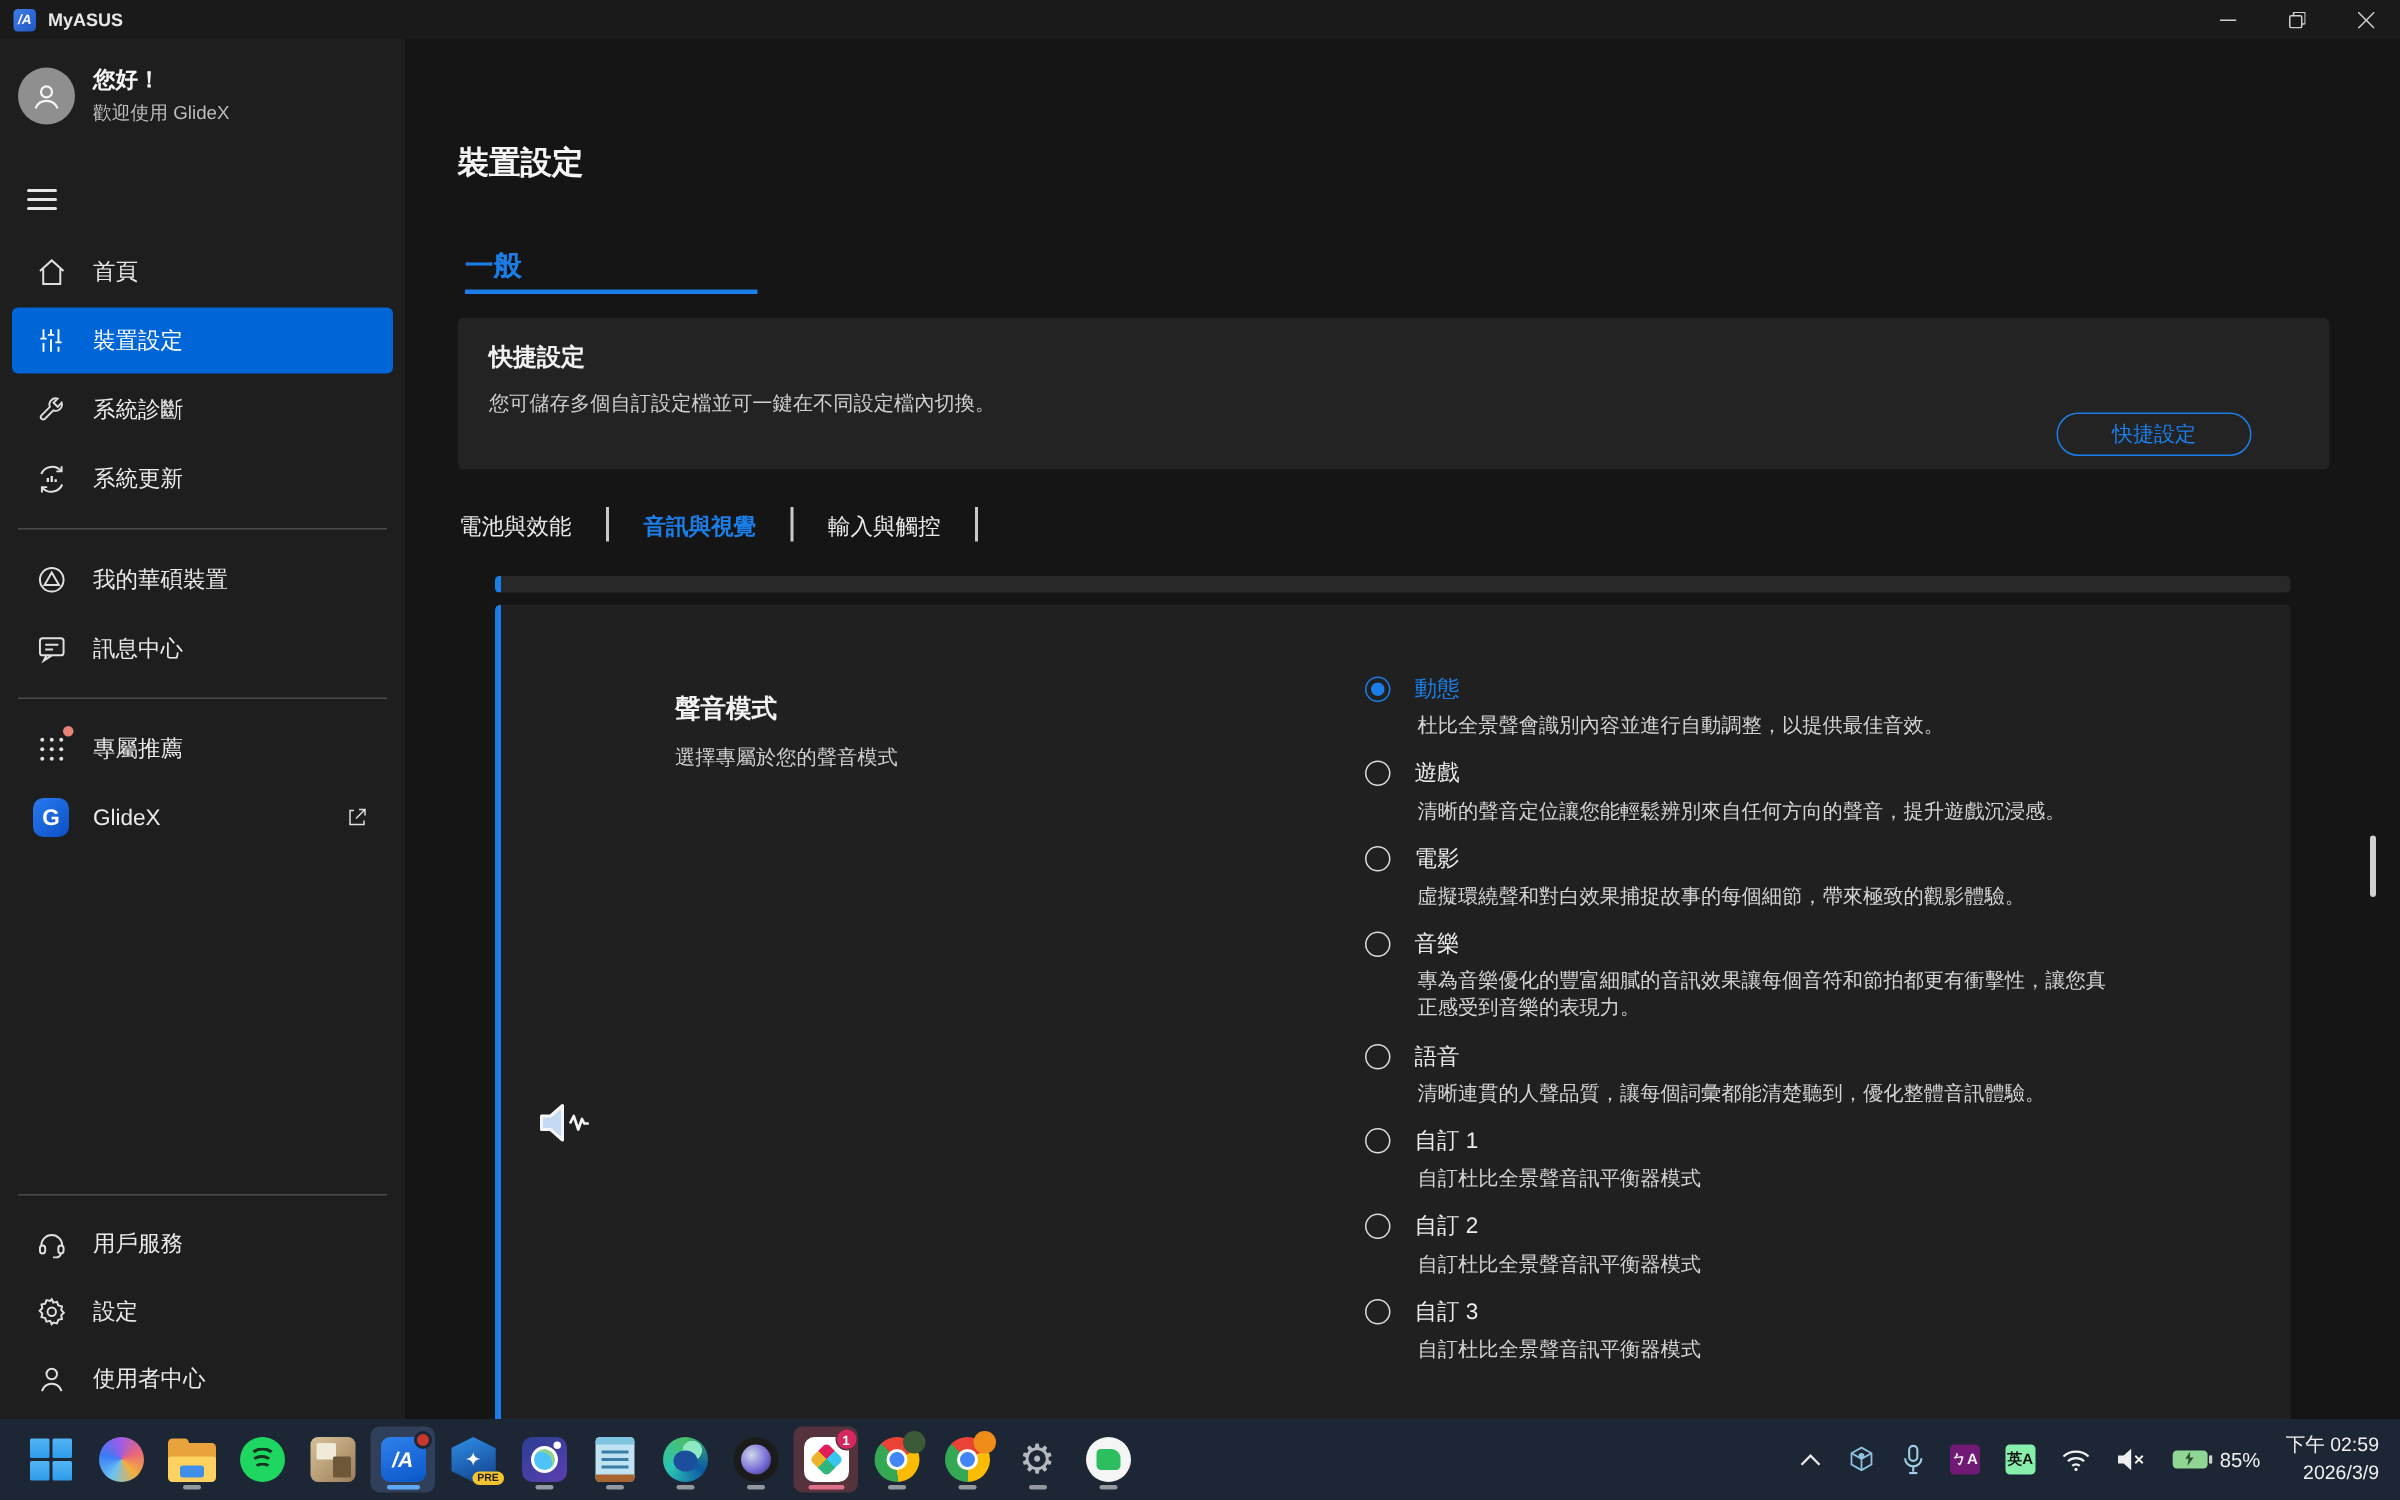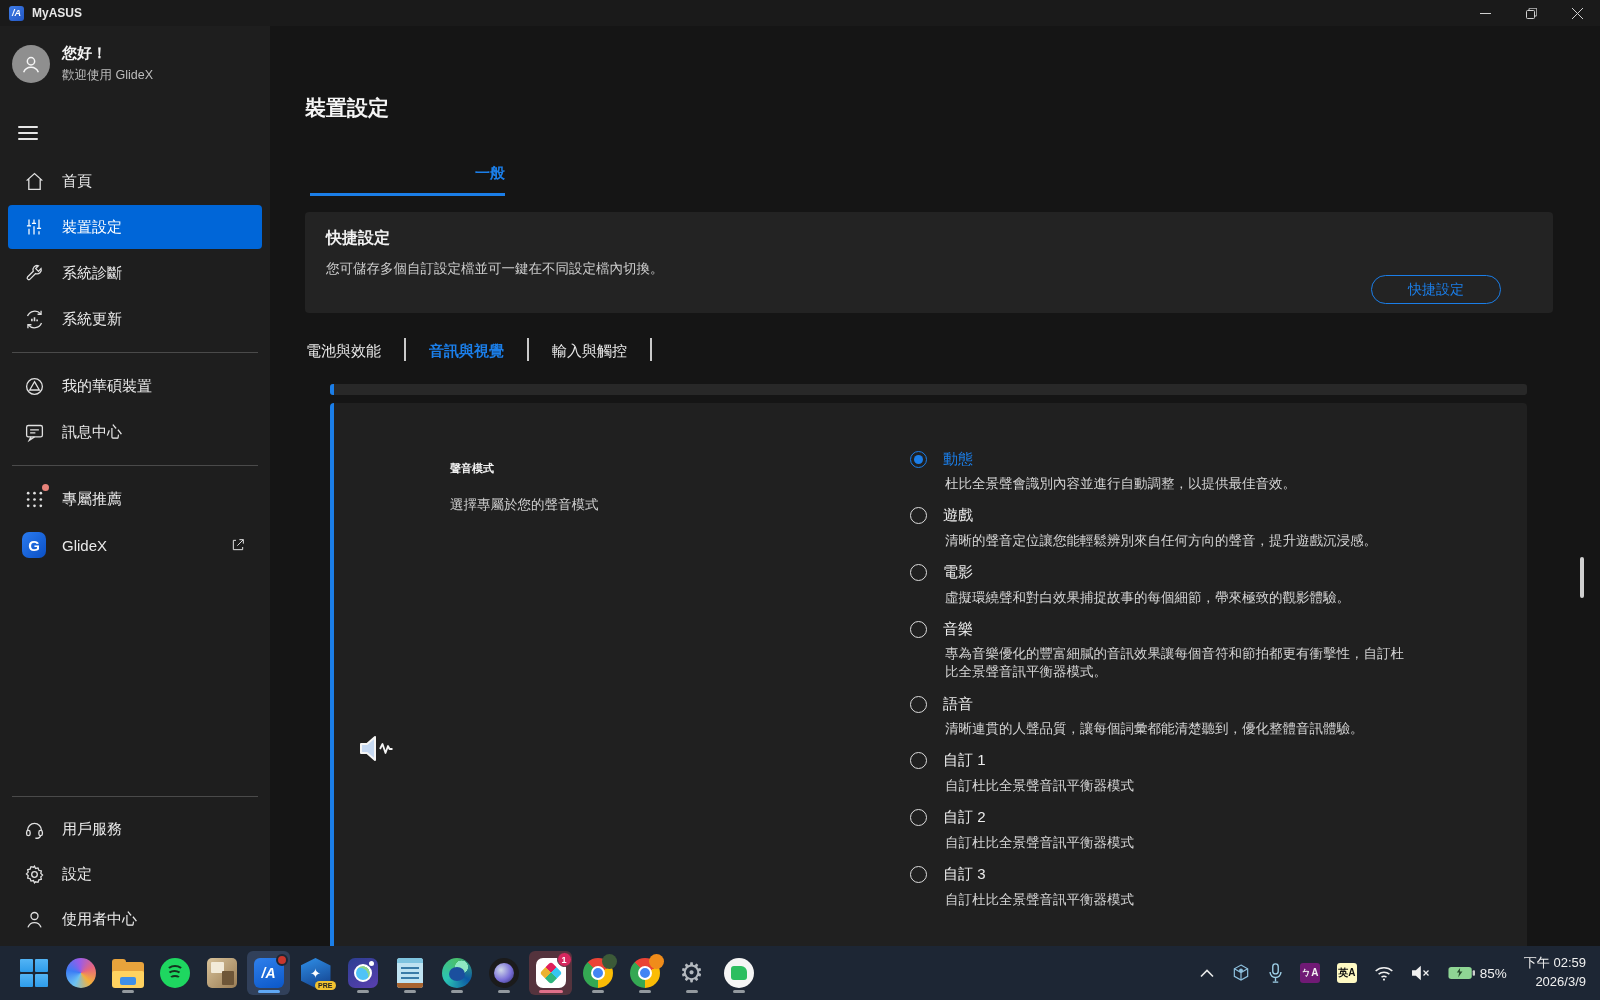--- a/index.html
+++ b/index.html
@@ -45,22 +45,22 @@
                         background:#e8837a; }
   .glidex-ic { width:26px; height:26px; border-radius:7px; background:linear-gradient(135deg,#2a7bf0,#0a4fc4);
                color:#fff; font-weight:bold; font-size:15px; display:flex; align-items:center; justify-content:center; }
   .sb-bottom { margin-top:auto; padding-bottom:4px; }
   svg.sic { stroke:#e0e0e0; fill:none; stroke-width:1.5; }
   .nav-item.selected svg.sic { stroke:#fff; }
 
   
   .main { position:absolute; top:0; left:270px; width:1330px; height:920px; background:#151515; }
   .page-title { position:absolute; left:35px; top:68px; color:#f5f5f5; font-size:21px; font-weight:bold; }
-  .top-tab { position:absolute; left:40px; top:138px; width:195px; text-align:right;
-             color:#1b7ee8; font-size:15px; font-weight:bold; }
+  .top-tab { position:absolute; left:40px; top:138px; width:195px; text-align:left;
+             color:#1b7ee8; font-size:19px; font-weight:bold; }
   .top-tab-underline { position:absolute; left:40px; top:167px; width:195px; height:3px; background:#1b7ee8; }
 
   .quick-card { position:absolute; left:35px; top:186px; width:1248px; height:101px; background:#232323;
                 border-radius:4px; }
   .qc-title { position:absolute; left:21px; top:16px; color:#f2f2f2; font-size:16px; font-weight:bold; }
   .qc-desc { position:absolute; left:21px; top:48px; color:#cfcfcf; font-size:13.5px; }
   .qc-btn { position:absolute; right:52px; top:63px; width:130px; height:29px; border:1px solid #1b7ee8;
             border-radius:15px; color:#1b7ee8; font-size:14px; display:flex; align-items:center;
             justify-content:center; background:transparent; }
 
@@ -68,21 +68,21 @@
   .subtab { font-size:15px; color:#eaeaea; padding:0 2px; }
   .subtab.active { color:#1b7ee8; font-weight:bold; }
   .vbar { width:2px; height:23px; background:#c9c9c9; margin:0 21px; }
 
   .sliver-card { position:absolute; left:60px; top:358px; width:1197px; height:11px; background:#282828;
                  border-radius:3px; overflow:hidden; }
   .sliver-card .blue-edge { position:absolute; left:0; top:0; width:4px; height:11px; background:#1b7ee8; }
 
   .sound-card { position:absolute; left:60px; top:377px; width:1197px; height:543px; background:#202020;
                 border-radius:4px 4px 0 0; border-left:4px solid #1b7ee8; }
-  .sc-title { position:absolute; left:116px; top:58px; color:#f2f2f2; font-size:11px; font-weight:bold; }
+  .sc-title { position:absolute; left:116px; top:58px; color:#f2f2f2; font-size:17px; font-weight:bold; }
   .sc-sub { position:absolute; left:116px; top:93px; color:#cfcfcf; font-size:13.5px; }
   .speaker-wrap { position:absolute; left:22px; top:327px; }
 
   .opts { position:absolute; left:576px; top:42px; width:505px; }
   .opt { margin-bottom:9px; }
   .opt-head { display:flex; align-items:center; height:28px; }
   .radio { width:17px; height:17px; border-radius:50%; border:1.6px solid #dcdcdc; flex:0 0 17px; }
   .opt.selected .radio { border-color:#1b7ee8; display:flex; align-items:center; justify-content:center; }
   .opt.selected .radio::after { content:""; width:9px; height:9px; border-radius:50%; background:#1b7ee8; }
   .opt-label { margin-left:16px; color:#ececec; font-size:15px; }
@@ -160,21 +160,21 @@
   .gear-glyph { font-size:27px; color:#b4b9bf; line-height:1; }
   .evernote { width:30px; height:30px; border-radius:50%; background:#f5f5f5; display:flex; align-items:center;
               justify-content:center; }
   .evernote i { width:16px; height:14px; background:#2dbe60; border-radius:3px 6px 3px 3px; }
 
   .tray { margin-left:auto; display:flex; align-items:center; gap:17px; margin-right:14px; }
   .tray-ic { display:flex; align-items:center; justify-content:center; }
   .ime-box { width:20px; height:20px; border-radius:3px; font-size:10px; font-weight:bold;
              display:flex; align-items:center; justify-content:center; }
   .ime-dark { background:#701a75; color:#f2f2f2; }
-  .ime-light { background:#fef9c3; color:#111; }
+  .ime-light { background:#86efac; color:#111; }
   .battery { display:flex; align-items:center; gap:5px; color:#f0f0f0; font-size:13.5px; }
   .clock { text-align:right; color:#f0f0f0; font-size:13px; line-height:1.45; }
 </style>
 </head>
 <body>
 
 <div class="window">
 
   <div class="titlebar">
     <div class="tb-logo">/A</div>
@@ -403,21 +403,21 @@
               <span class="radio"></span>
               <span class="opt-label">電影</span>
             </div>
             <div class="opt-desc">虛擬環繞聲和對白效果捕捉故事的每個細節，帶來極致的觀影體驗。</div>
           </div>
           <div class="opt">
             <div class="opt-head">
               <span class="radio"></span>
               <span class="opt-label">音樂</span>
             </div>
-            <div class="opt-desc">專為音樂優化的豐富細膩的音訊效果讓每個音符和節拍都更有衝擊性，自訂杜比全景聲音訊平衡器模式。</div>
+            <div class="opt-desc">專為音樂優化的豐富細膩的音訊效果讓每個音符和節拍都更有衝擊性，讓您真正感受到音樂的表現力。</div>
           </div>
           <div class="opt">
             <div class="opt-head">
               <span class="radio"></span>
               <span class="opt-label">語音</span>
             </div>
             <div class="opt-desc">清晰連貫的人聲品質，讓每個詞彙都能清楚聽到，優化整體音訊體驗。</div>
           </div>
           <div class="opt">
             <div class="opt-head">

